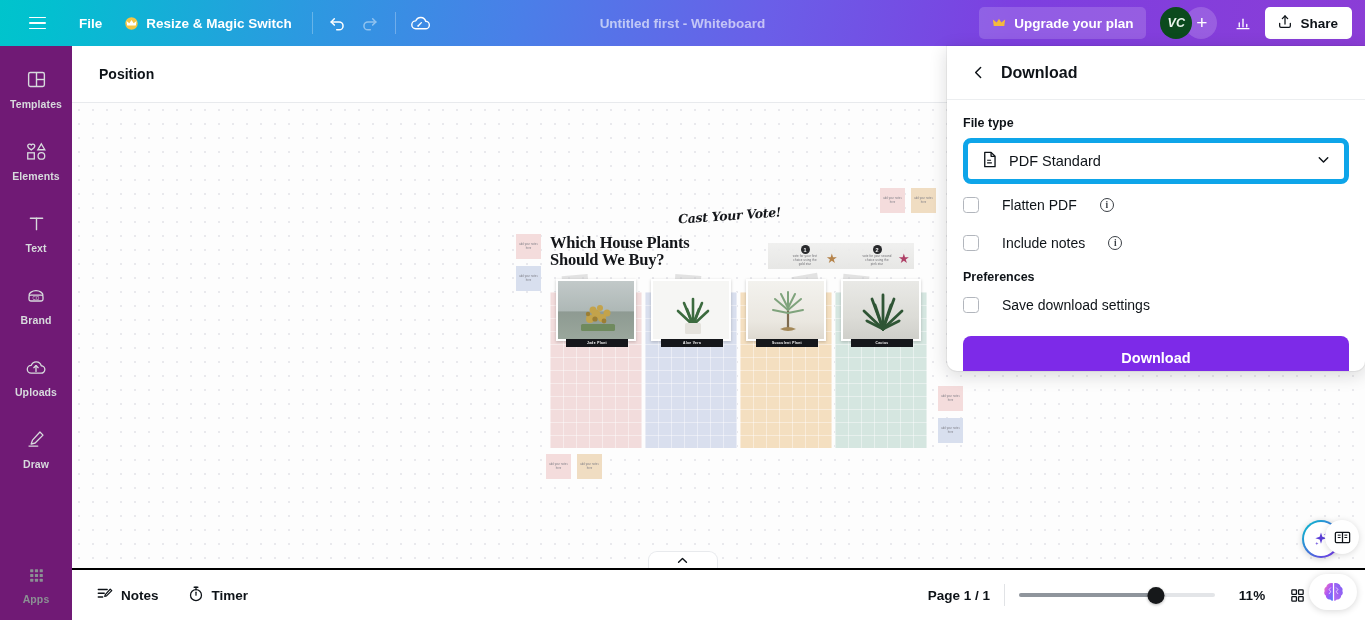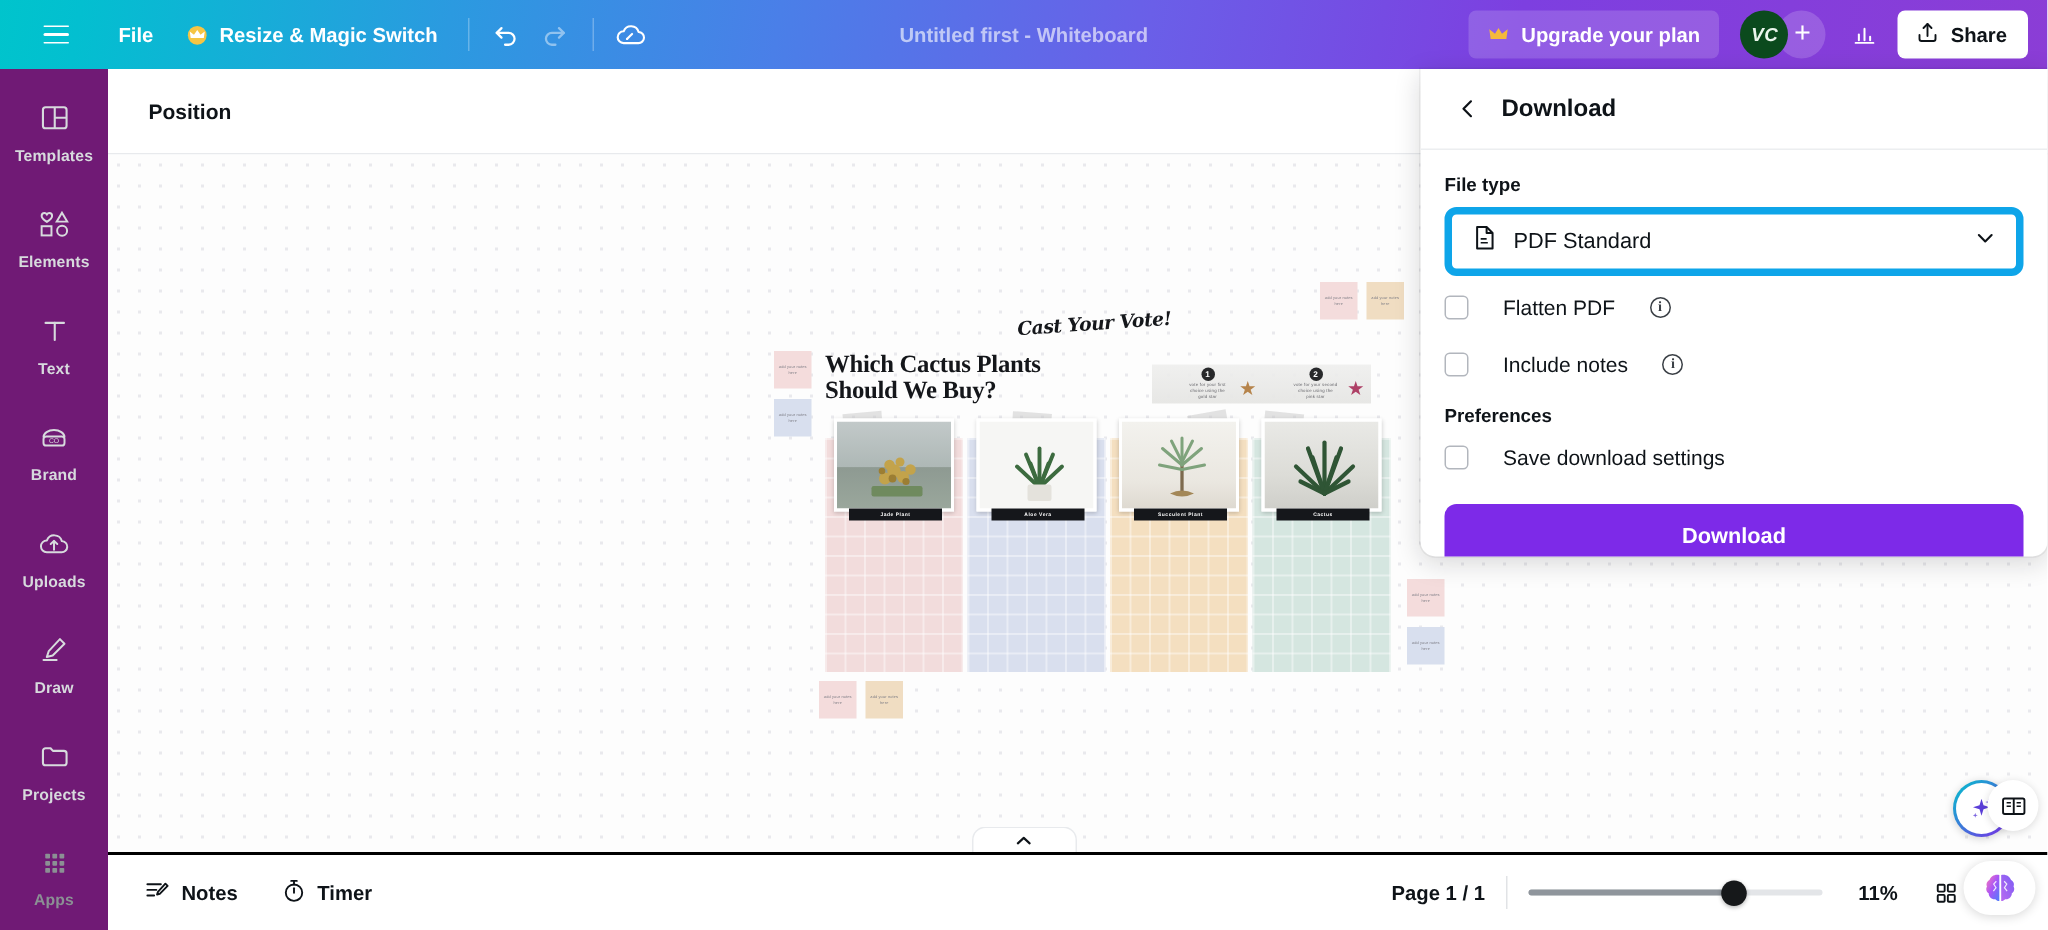--- a/index.html
+++ b/index.html
@@ -446,28 +446,20 @@
     <div class="side-item">
       <span>
         <svg width="22" height="21" viewBox="0 0 24 24" fill="none" stroke="#d7dadd" stroke-width="1.5" stroke-linecap="round" stroke-linejoin="round">
           <path d="M16.5 3.5 20 7l-9 9-4.5 1.2L8 12.7z"></path>
             <path d="M4 19.5h10"></path>
         </svg>
       </span>
       <span class="lbl">Draw</span>
     </div>
 
-    <div class="side-item">
-      <span>
-        <svg width="21" height="21" viewBox="0 0 24 24" fill="none" stroke="#d7dadd" stroke-width="1.6" stroke-linejoin="round">
-          <path d="M3 7.5a2 2 0 0 1 2-2h3.8l1.8 2H19a2 2 0 0 1 2 2v7a2 2 0 0 1-2 2H5a2 2 0 0 1-2-2z"></path>
-        </svg>
-      </span>
-      <span class="lbl">Projects</span>
-    </div>
 
     <div class="side-item dim apps-item">
       <span>
         <svg width="19" height="19" viewBox="0 0 24 24" fill="#8b9094">
           <rect x="4" y="4" width="4" height="4" rx=".7"></rect>
             <rect x="10" y="4" width="4" height="4" rx=".7"></rect>
             <rect x="16" y="4" width="4" height="4" rx=".7"></rect>
           <rect x="4" y="10" width="4" height="4" rx=".7"></rect>
             <rect x="10" y="10" width="4" height="4" rx=".7"></rect>
             <rect x="16" y="10" width="4" height="4" rx=".7"></rect>
@@ -500,21 +492,21 @@
       <div class="sticky pink" style="left:434px;top:200px;width:25px;height:25px">add your
 notes here</div>
       <div class="sticky blue" style="left:434px;top:232px;width:25px;height:25px">add your
 notes here</div>
       <div class="sticky pink" style="left:42px;top:268px;width:25px;height:25px">add your
 notes here</div>
       <div class="sticky tan" style="left:73px;top:268px;width:25px;height:25px">add your
 notes here</div>
 
       <div class="title-blk">
-        <div class="title-main">Which Cactus Plants
+        <div class="title-main">Which House Plants
 Should We Buy?</div>
       </div>
       <div class="subtitle">Cast Your Vote!</div>
 
       <div class="vote-strip">
         <div class="vote-item" style="left:2px">
           <div class="vote-num">1</div>
           <div class="vote-txt" style="white-space:pre-line">vote for your first
 choice using the
 gold star</div>

